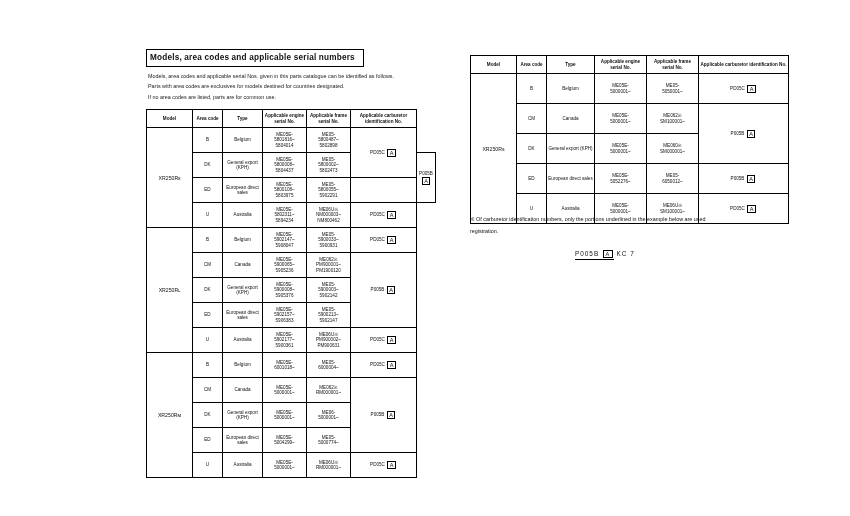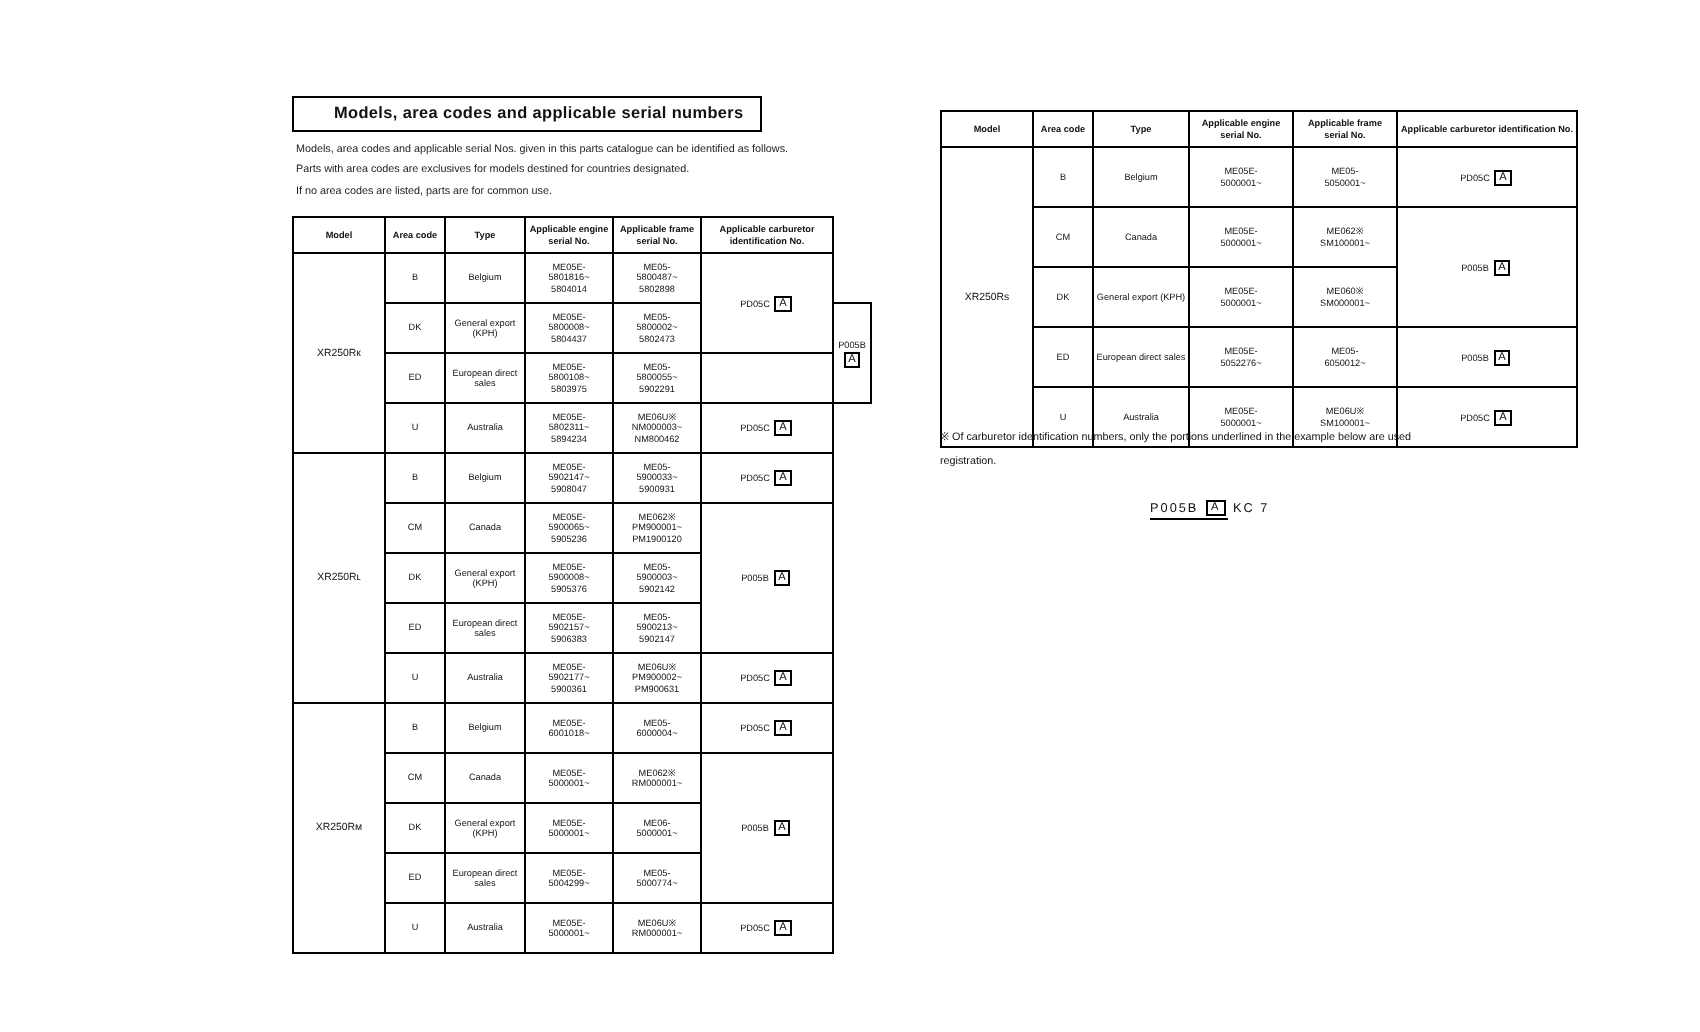--- a/index.html
+++ b/index.html
@@ -11,21 +11,21 @@
     position:relative;
     overflow:hidden;
   }
   .page{position:absolute;inset:0;}
 
   
   .left{position:absolute;left:146px;top:46px;width:290px;}
 
   .title-box{
     border:1px solid #000;
-    padding:3px 8px 4px 20px;
+    padding:3px 8px 4px 3px;
     display:inline-block;
     font-size:8.2px;
     font-weight:bold;
     letter-spacing:.2px;
     margin-bottom:6px;
   }
   .intro{font-size:5.4px;line-height:1.35;margin:0 0 3px 2px;color:#222;}
   .intro.last{margin-bottom:8px;}
 
   table.serial{

